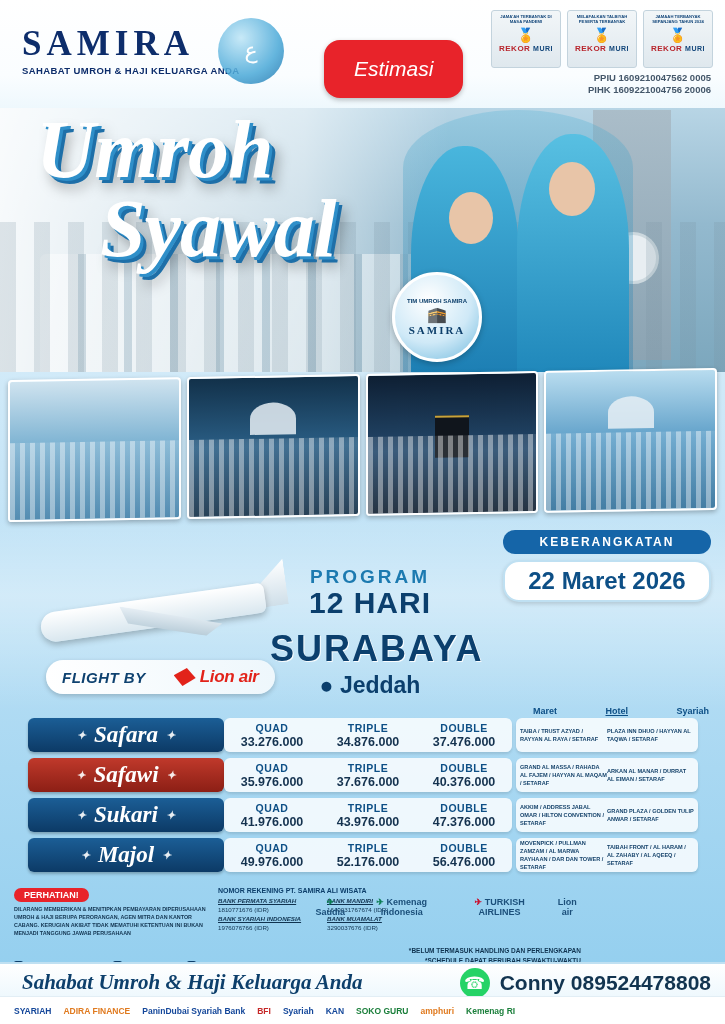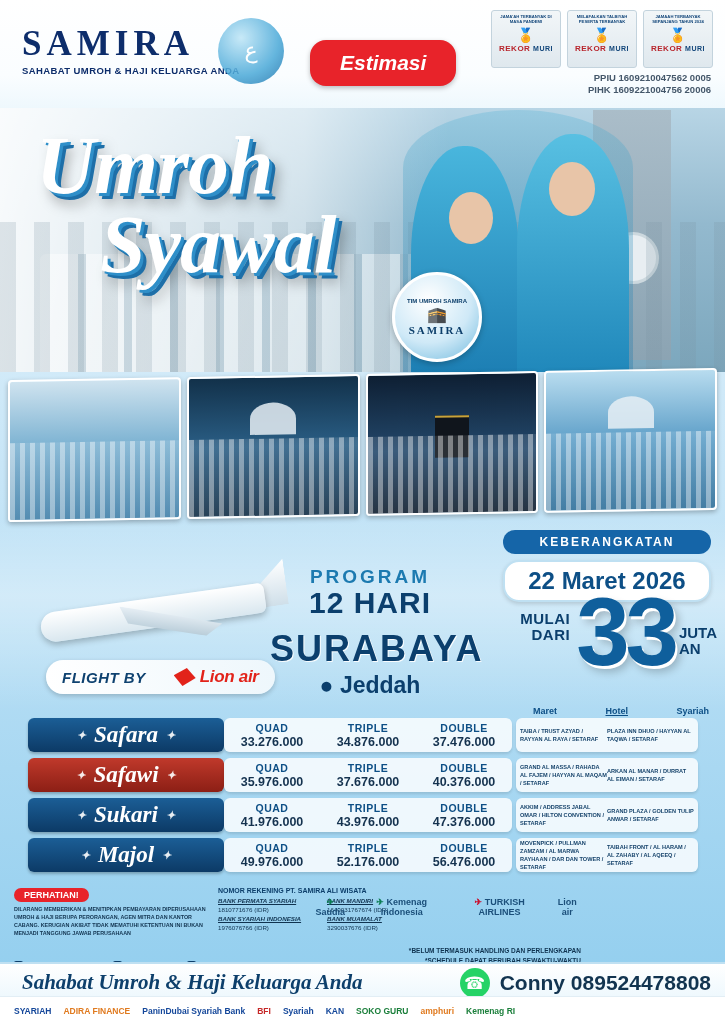--- a/index.html
+++ b/index.html
@@ -36,24 +36,24 @@
   }
   .logo-badge {
     position: absolute; left: 218px; top: 18px;
     width: 66px; height: 66px; border-radius: 50%;
     background: radial-gradient(circle at 35% 30%, #bfe6f7, #4aa9d8 60%, #1b6fa8);
     opacity: 0.85;
     display: flex; align-items: center; justify-content: center;
     color: #fff; font-size: 22px; font-family: "Liberation Serif", serif;
   }
   .estimasi {
-    position: absolute; left: 310px; top: 40px;
+    position: absolute; left: 324px; top: 40px;
     background: #e8232a; color: #fff;
-    padding: 11px 30px; border-radius: 16px;
-    font-size: 21px; font-weight: bold; font-style: italic;
+    padding: 17px 30px; border-radius: 16px;
+    font-size: 21px; font-weight: normal; font-style: italic;
     box-shadow: 0 2px 5px rgba(0,0,0,.25);
   }
   .muri-row { position: absolute; right: 12px; top: 10px; display: flex; gap: 6px; }
   .muri {
     width: 70px; height: 58px;
     background: linear-gradient(180deg,#f2f6f8,#dfe8ee);
     border: 1px solid #c3d3dd; border-radius: 3px;
     padding: 3px; text-align: center;
   }
   .muri .t { font-size: 4.2px; color: #12467a; font-weight: bold; line-height: 1.25; height: 12px; }
@@ -89,21 +89,21 @@
     position: absolute; right: 54px; top: 6px; width: 78px; height: 250px;
     background: linear-gradient(180deg,#a8b9c4,#8ea3b1);
     opacity: .85;
   }
   .clockface {
     position: absolute; right: 66px; top: 128px;
     width: 52px; height: 52px; border-radius: 50%;
     background: #e8eef2; border: 3px solid #ccd8de;
   }
   .umroh-title {
-    position: absolute; left: 36px; top: 24px;
+    position: absolute; left: 36px; top: 8px;
     font-family: "Liberation Serif", serif;
     font-style: italic; font-weight: bold;
     font-size: 82px; line-height: .92;
     color: #ffffff;
     text-shadow:
       3px 3px 0 #2f8fc9,
       6px 6px 0 #1e6fa8,
       8px 10px 14px rgba(0,0,0,.35);
     letter-spacing: -1px;
   }
@@ -463,31 +463,20 @@
         <span class="pin">●</span>
         <span>Jeddah</span>
       </div>
     </div>
 
     <div class="keberangkatan-wrap">
       <div class="keb-lbl">KEBERANGKATAN</div>
       <div class="keb-date">22 Maret 2026</div>
     </div>
 
-    <div class="price-wrap">
-      <div class="mulai">
-        <div>MULAI</div>
-        <div>DARI</div>
-      </div>
-      <div class="big-num">33</div>
-      <div class="juta">
-        <div>JUTA</div>
-        <div>AN</div>
-      </div>
-    </div>
   </div>
 
   <div class="pkg-head">
     <span>Maret</span>
     <span class="hotel-u">Hotel</span>
     <span>Syariah</span>
   </div>
 
   <div class="rows">
 

